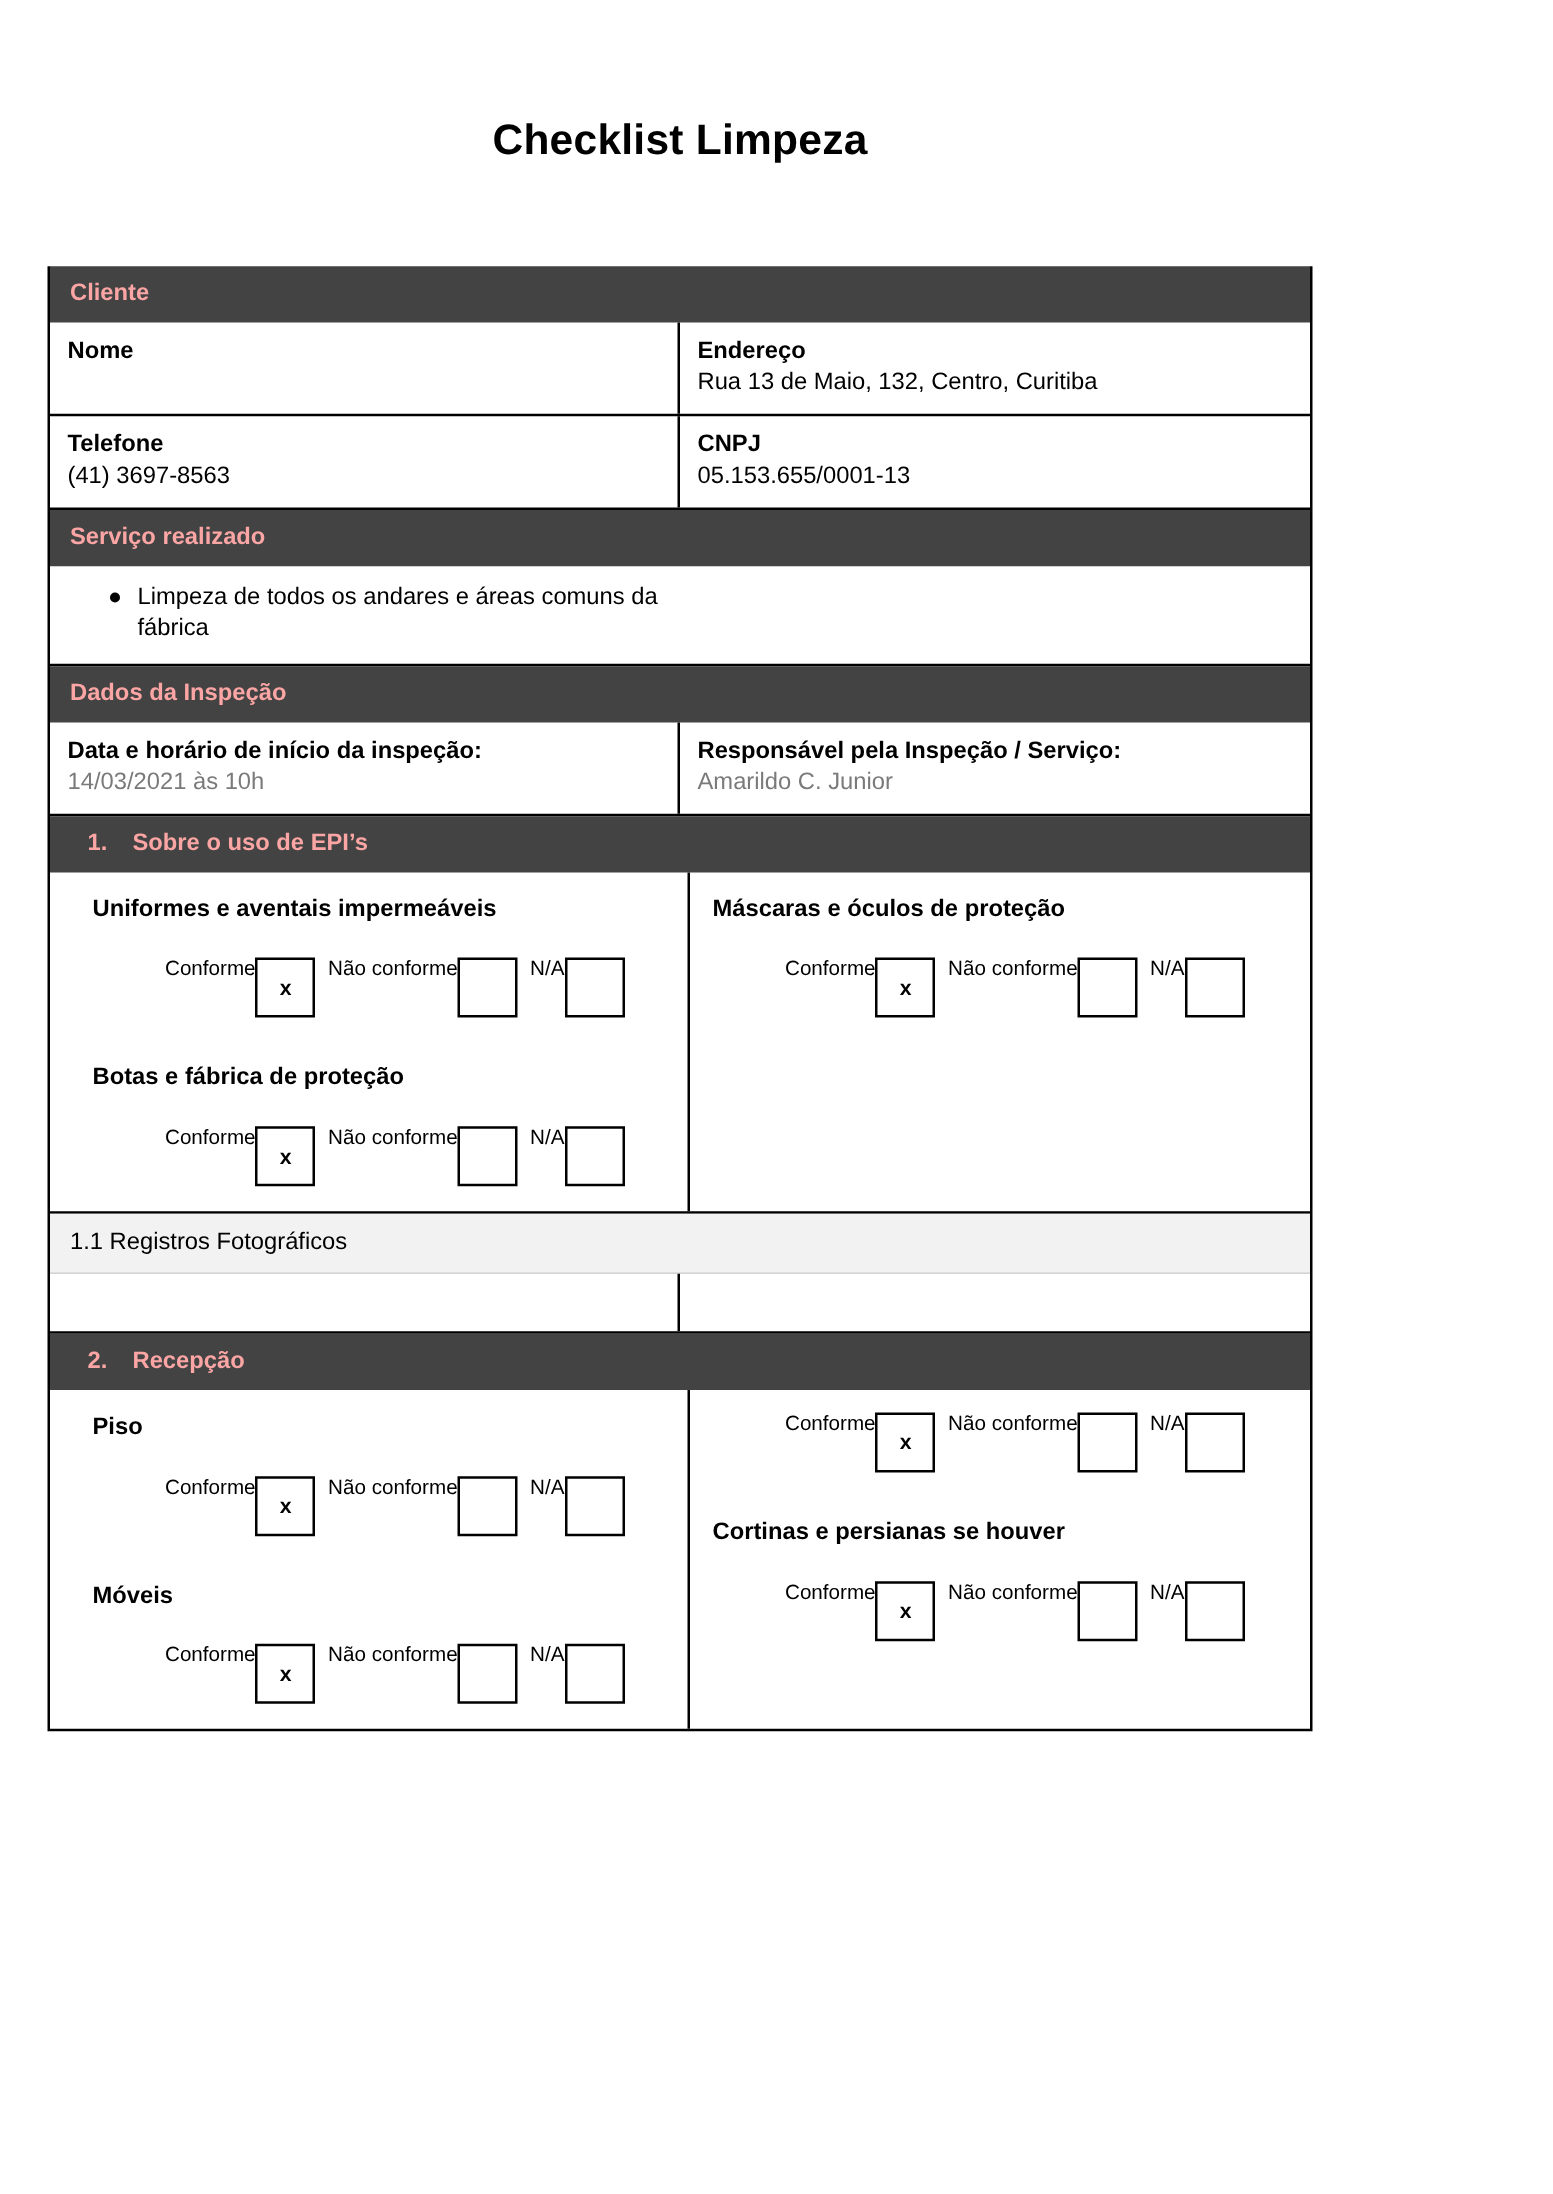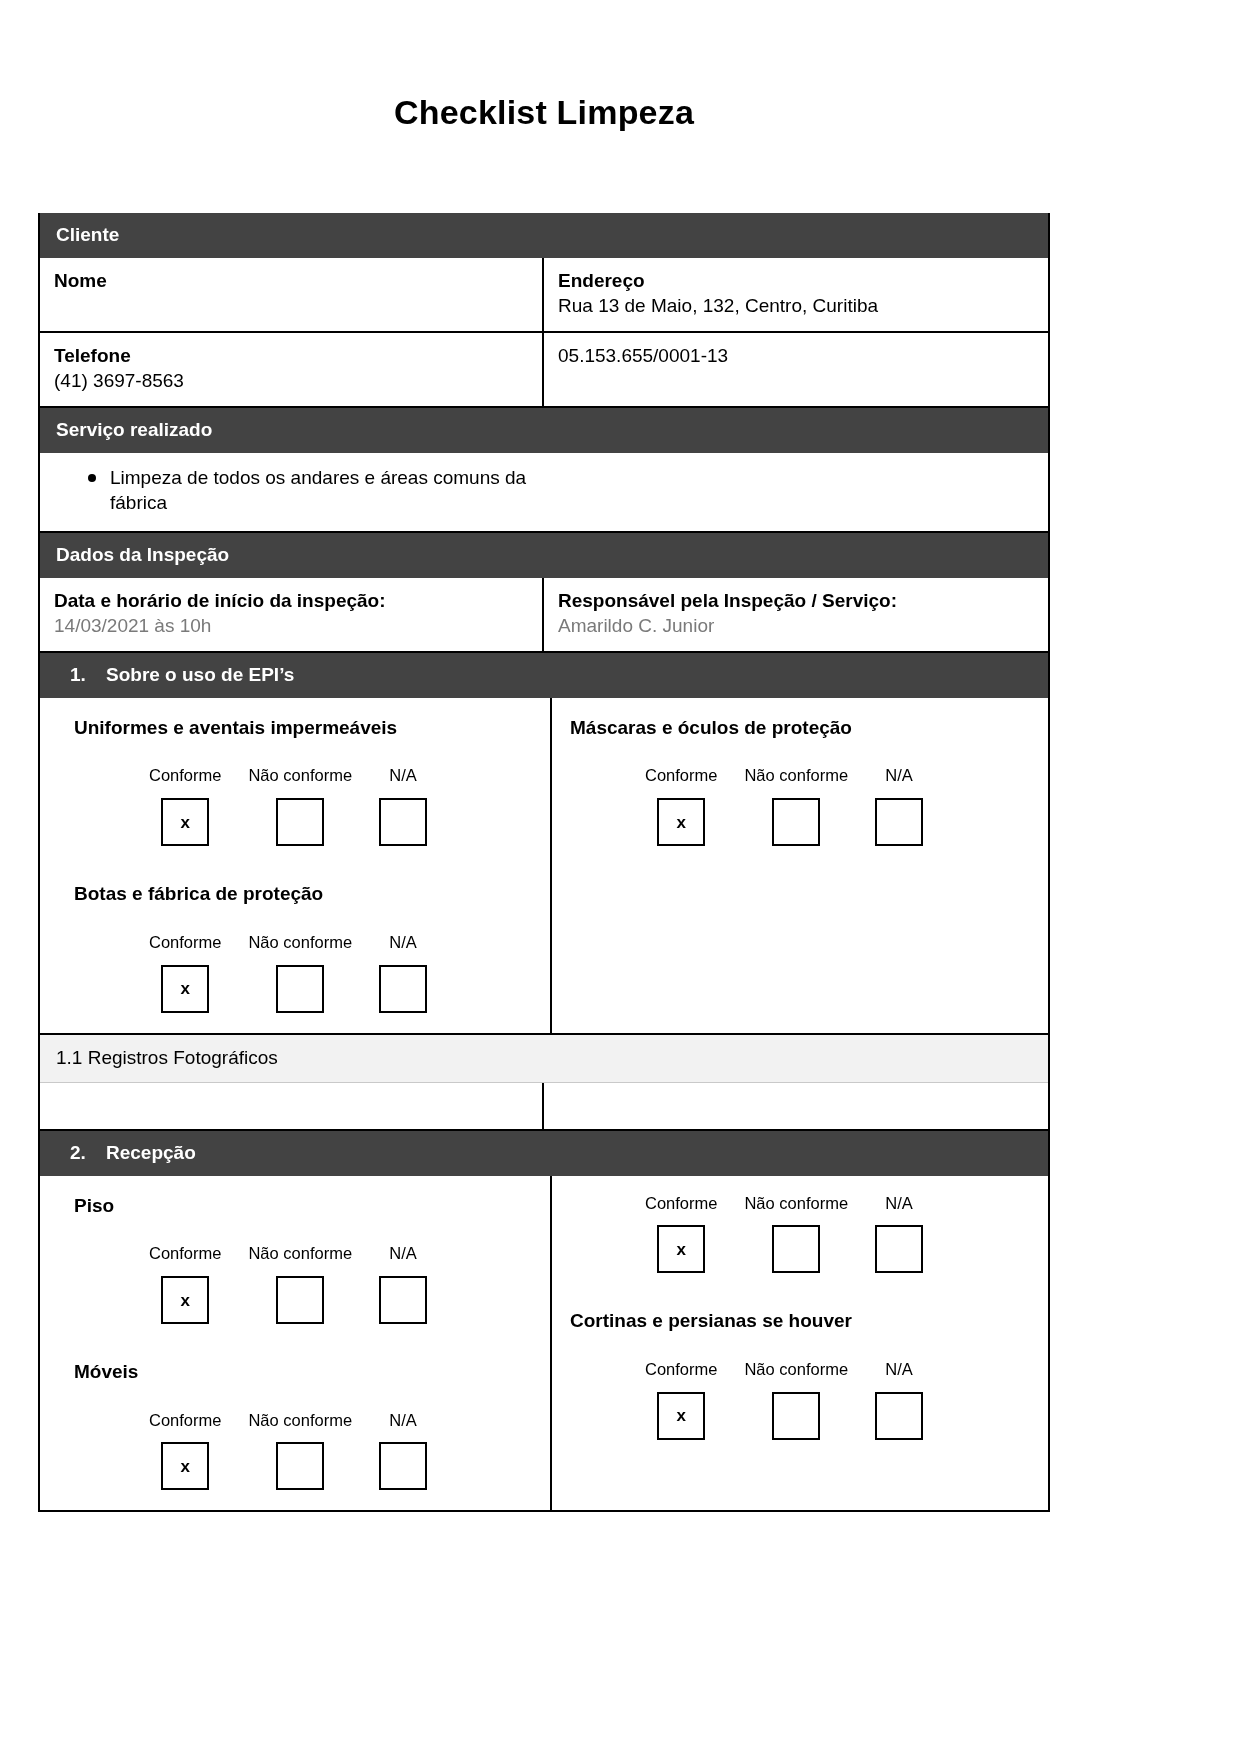--- a/index.html
+++ b/index.html
@@ -34,21 +34,21 @@
   .sheet {
     margin: 0 auto;
     margin-top: 80px;
     width: 1012px;
     border-left: 2px solid #000;
     border-right: 2px solid #000;
     box-sizing: border-box;
   }
   .band {
     background: #434343;
-    color: #ffffff;
+    color: #fca5a5;
     font-weight: bold;
     font-size: 19px;
     padding: 10px 16px 11px 16px;
     box-sizing: border-box;
     line-height: 1.25;
   }
   .band.numbered {
     padding-left: 30px;
   }
   .band .num {
@@ -144,24 +144,22 @@
     margin-bottom: 26px;
     line-height: 1.3;
   }
   .opt-row {
     display: flex;
     gap: 0;
     padding-left: 62px;
   }
   .opt {
     display: flex;
-    flex-direction: column;
-    align-items: center;
+    align-items: flex-start;
     margin-right: 10px;
-    margin-left: 17px;
   }
   .opt-label {
     font-size: 16.5px;
     line-height: 1.2;
     margin-bottom: 12px;
     white-space: nowrap;
   }
   .box {
     width: 48px;
     height: 48px;
@@ -207,20 +205,21 @@
         <span class="val">Rua 13 de Maio, 132, Centro, Curitiba</span>
       </div>
     </div>
 
     <div class="tworow">
       <div class="cell left">
         <span class="lbl">Telefone</span>
         <span class="val">(41) 3697-8563</span>
       </div>
       <div class="cell">
+        <span class="lbl">CNPJ</span>
         <span class="val">05.153.655/0001-13</span>
       </div>
     </div>
 
     <div class="band">Serviço realizado</div>
 
     <div class="bulletcell">
       <ul class="bullet-list">
         <li>Limpeza de todos os andares e áreas comuns da fábrica</li>
       </ul>

